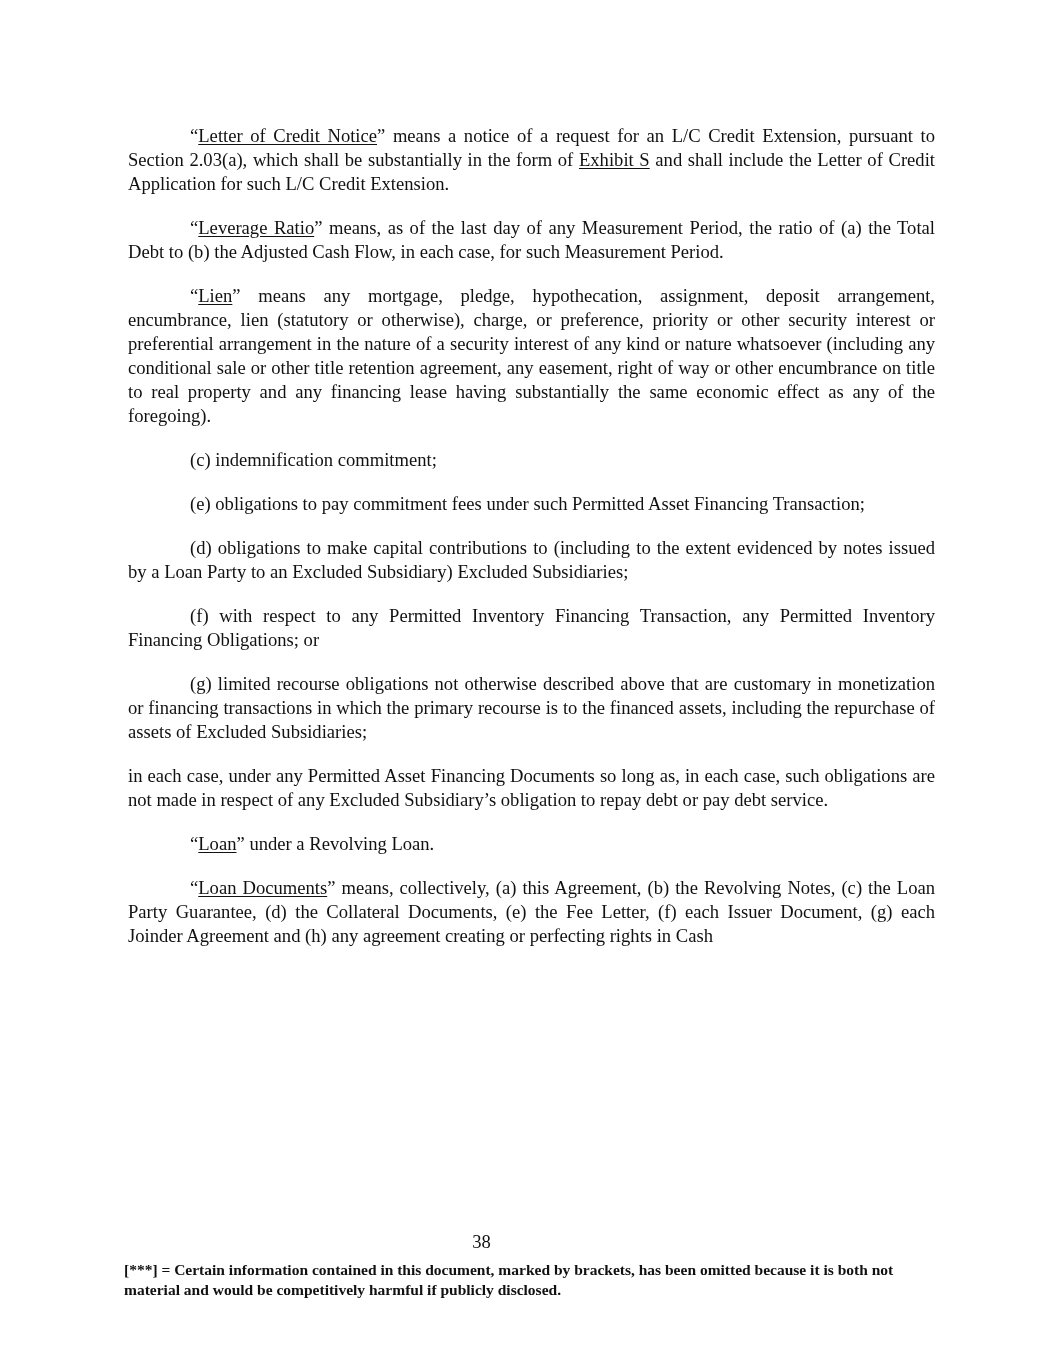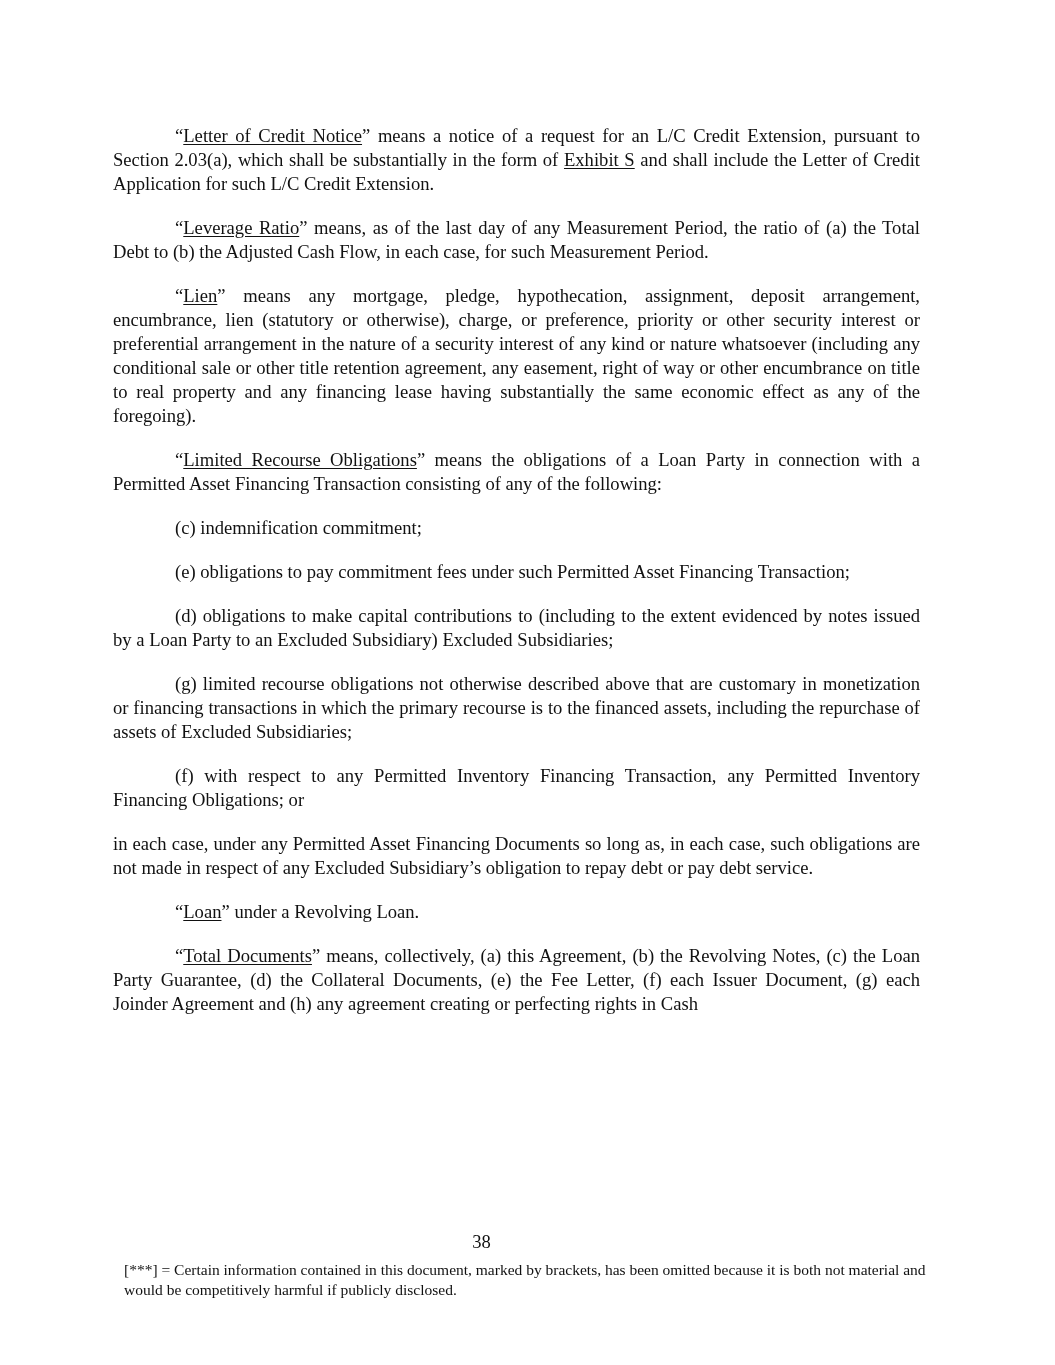--- a/index.html
+++ b/index.html
@@ -1,37 +1,36 @@
 <!DOCTYPE html>
 <html><head>
 <meta charset="utf-8">
 <style>
   html, body { margin: 0; padding: 0; background: #ffffff; }
   body { width: 1055px; height: 1365px; position: relative; overflow: hidden;
          font-family: "Liberation Serif", serif; color: #111; }
-  .page { position: absolute; left: 113px; top: 124px; width: 807px; }
+  .page { position: absolute; left: 128px; top: 124px; width: 807px; }
   p { margin: 0 0 20px 0; font-size: 18.6px; line-height: 24px; text-align: justify; }
   p.ind { text-indent: 62px; }
   p.item { text-indent: 62px; }
   u { text-decoration: underline; text-underline-offset: 2px; }
   .pagenum { position: absolute; top: 1231px; left: 0; width: 963px; text-align: center; font-size: 18.6px; }
-  .footnote { position: absolute; left: 124px; top: 1260px; width: 810px; font-size: 15.5px; line-height: 20px; }
+  .footnote { position: absolute; left: 124px; top: 1260px; width: 810px; font-size: 15.5px; line-height: 20px; font-weight: bold; }
 </style>
 </head>
 <body>
 
 <div class="page">
   <p class="ind"><span>“</span><u>Letter of Credit Notice</u><span>” means a notice of a request for an L/C Credit Extension, pursuant to Section 2.03(a), which shall be substantially in the form of </span><u>Exhibit S</u><span> and shall include the Letter of Credit Application for such L/C Credit Extension.</span></p>
   <p class="ind"><span>“</span><u>Leverage Ratio</u><span>” means, as of the last day of any Measurement Period, the ratio of (a) the Total Debt to (b) the Adjusted Cash Flow, in each case, for such Measurement Period.</span></p>
   <p class="ind"><span>“</span><u>Lien</u><span>” means any mortgage, pledge, hypothecation, assignment, deposit arrangement, encumbrance, lien (statutory or otherwise), charge, or preference, priority or other security interest or preferential arrangement in the nature of a security interest of any kind or nature whatsoever (including any conditional sale or other title retention agreement, any easement, right of way or other encumbrance on title to real property and any financing lease having substantially the same economic effect as any of the foregoing).</span></p>
-  <p class="ind"><span>“</span><u>Limited Recourse Obligations</u><span>” means the obligations of a Loan Party in connection with a Permitted Asset Financing Transaction consisting of any of the following:</span></p>
   <p class="item">(c) indemnification commitment;</p>
   <p class="item">(e) obligations to pay commitment fees under such Permitted Asset Financing Transaction;</p>
   <p class="item">(d) obligations to make capital contributions to (including to the extent evidenced by notes issued by a Loan Party to an Excluded Subsidiary) Excluded Subsidiaries;</p>
+  <p class="item">(f) with respect to any Permitted Inventory Financing Transaction, any Permitted Inventory Financing Obligations; or</p>
   <p class="item">(g) limited recourse obligations not otherwise described above that are customary in monetization or financing transactions in which the primary recourse is to the financed assets, including the repurchase of assets of Excluded Subsidiaries;</p>
-  <p class="item">(f) with respect to any Permitted Inventory Financing Transaction, any Permitted Inventory Financing Obligations; or</p>
   <p>in each case, under any Permitted Asset Financing Documents so long as, in each case, such obligations are not made in respect of any Excluded Subsidiary’s obligation to repay debt or pay debt service.</p>
   <p class="ind"><span>“</span><u>Loan</u><span>” under a Revolving Loan.</span></p>
-  <p class="ind"><span>“</span><u>Total Documents</u><span>” means, collectively, (a) this Agreement, (b) the Revolving Notes, (c) the Loan Party Guarantee, (d) the Collateral Documents, (e) the Fee Letter, (f) each Issuer Document, (g) each Joinder Agreement and (h) any agreement creating or perfecting rights in Cash</span></p>
+  <p class="ind"><span>“</span><u>Loan Documents</u><span>” means, collectively, (a) this Agreement, (b) the Revolving Notes, (c) the Loan Party Guarantee, (d) the Collateral Documents, (e) the Fee Letter, (f) each Issuer Document, (g) each Joinder Agreement and (h) any agreement creating or perfecting rights in Cash</span></p>
 </div>
 
 <div class="pagenum">38</div>
 <div class="footnote">[***] = Certain information contained in this document, marked by brackets, has been omitted because it is both not material and would be competitively harmful if publicly disclosed.</div>
 
 </body></html>

